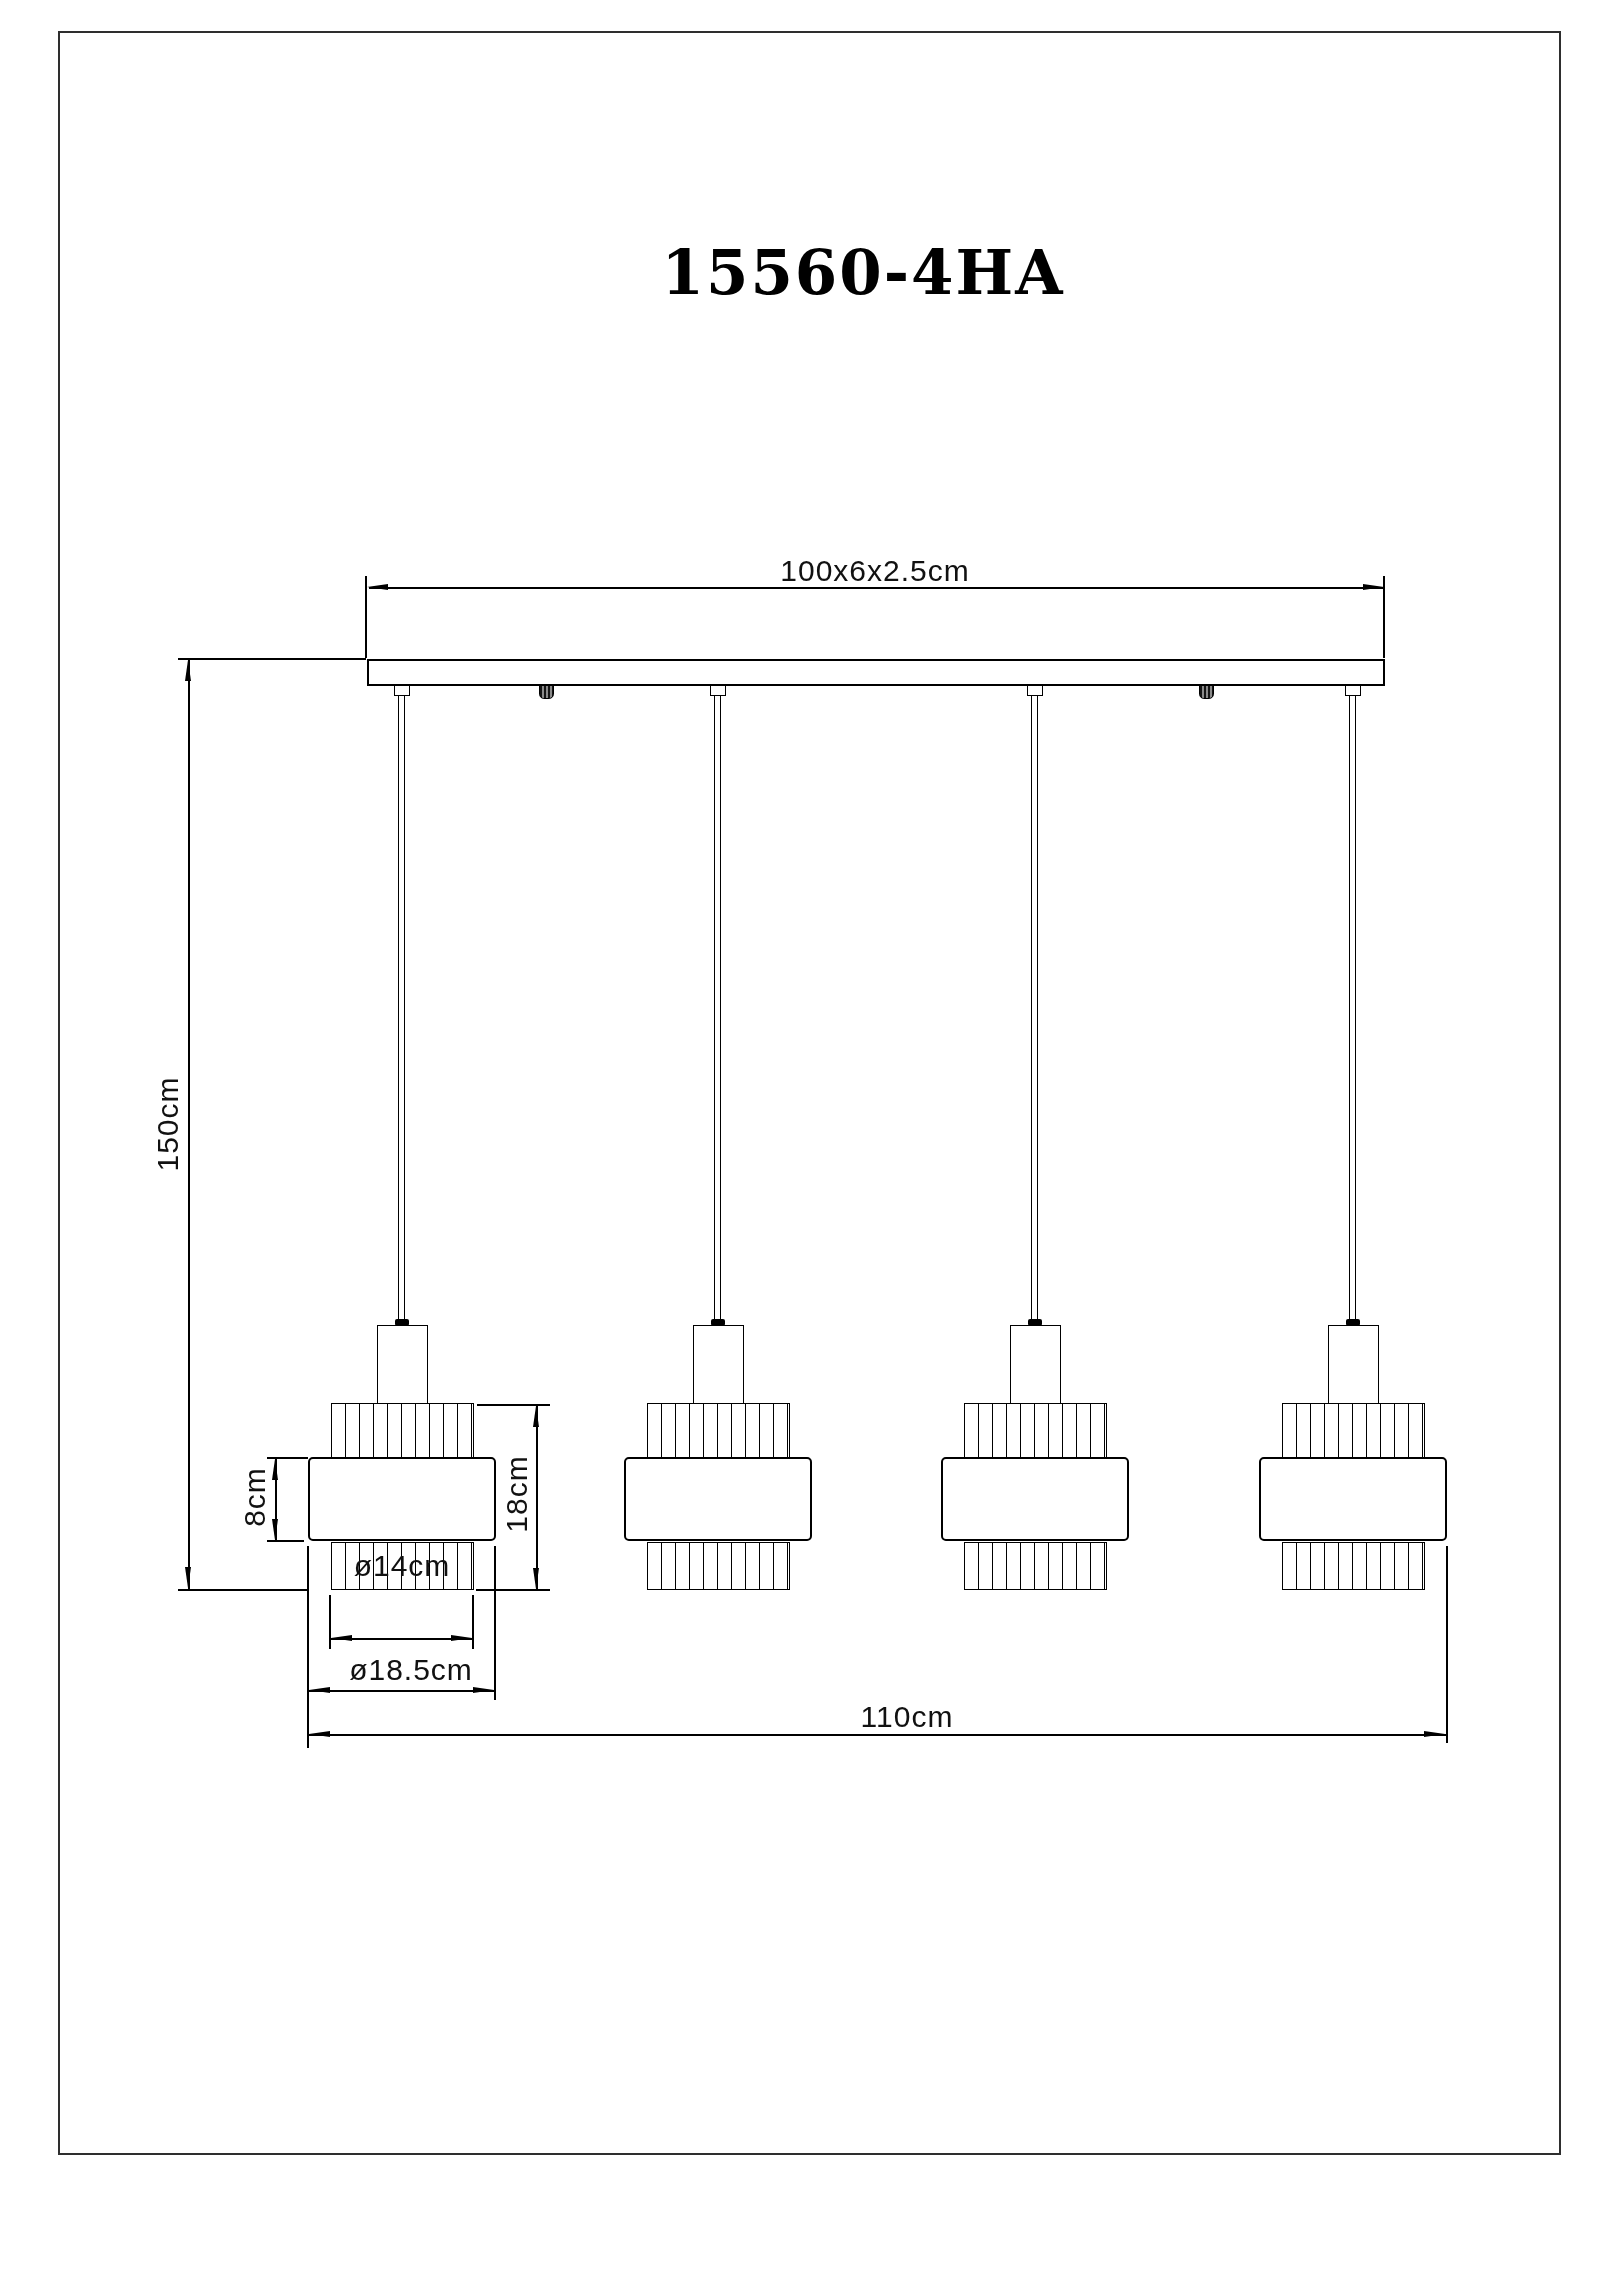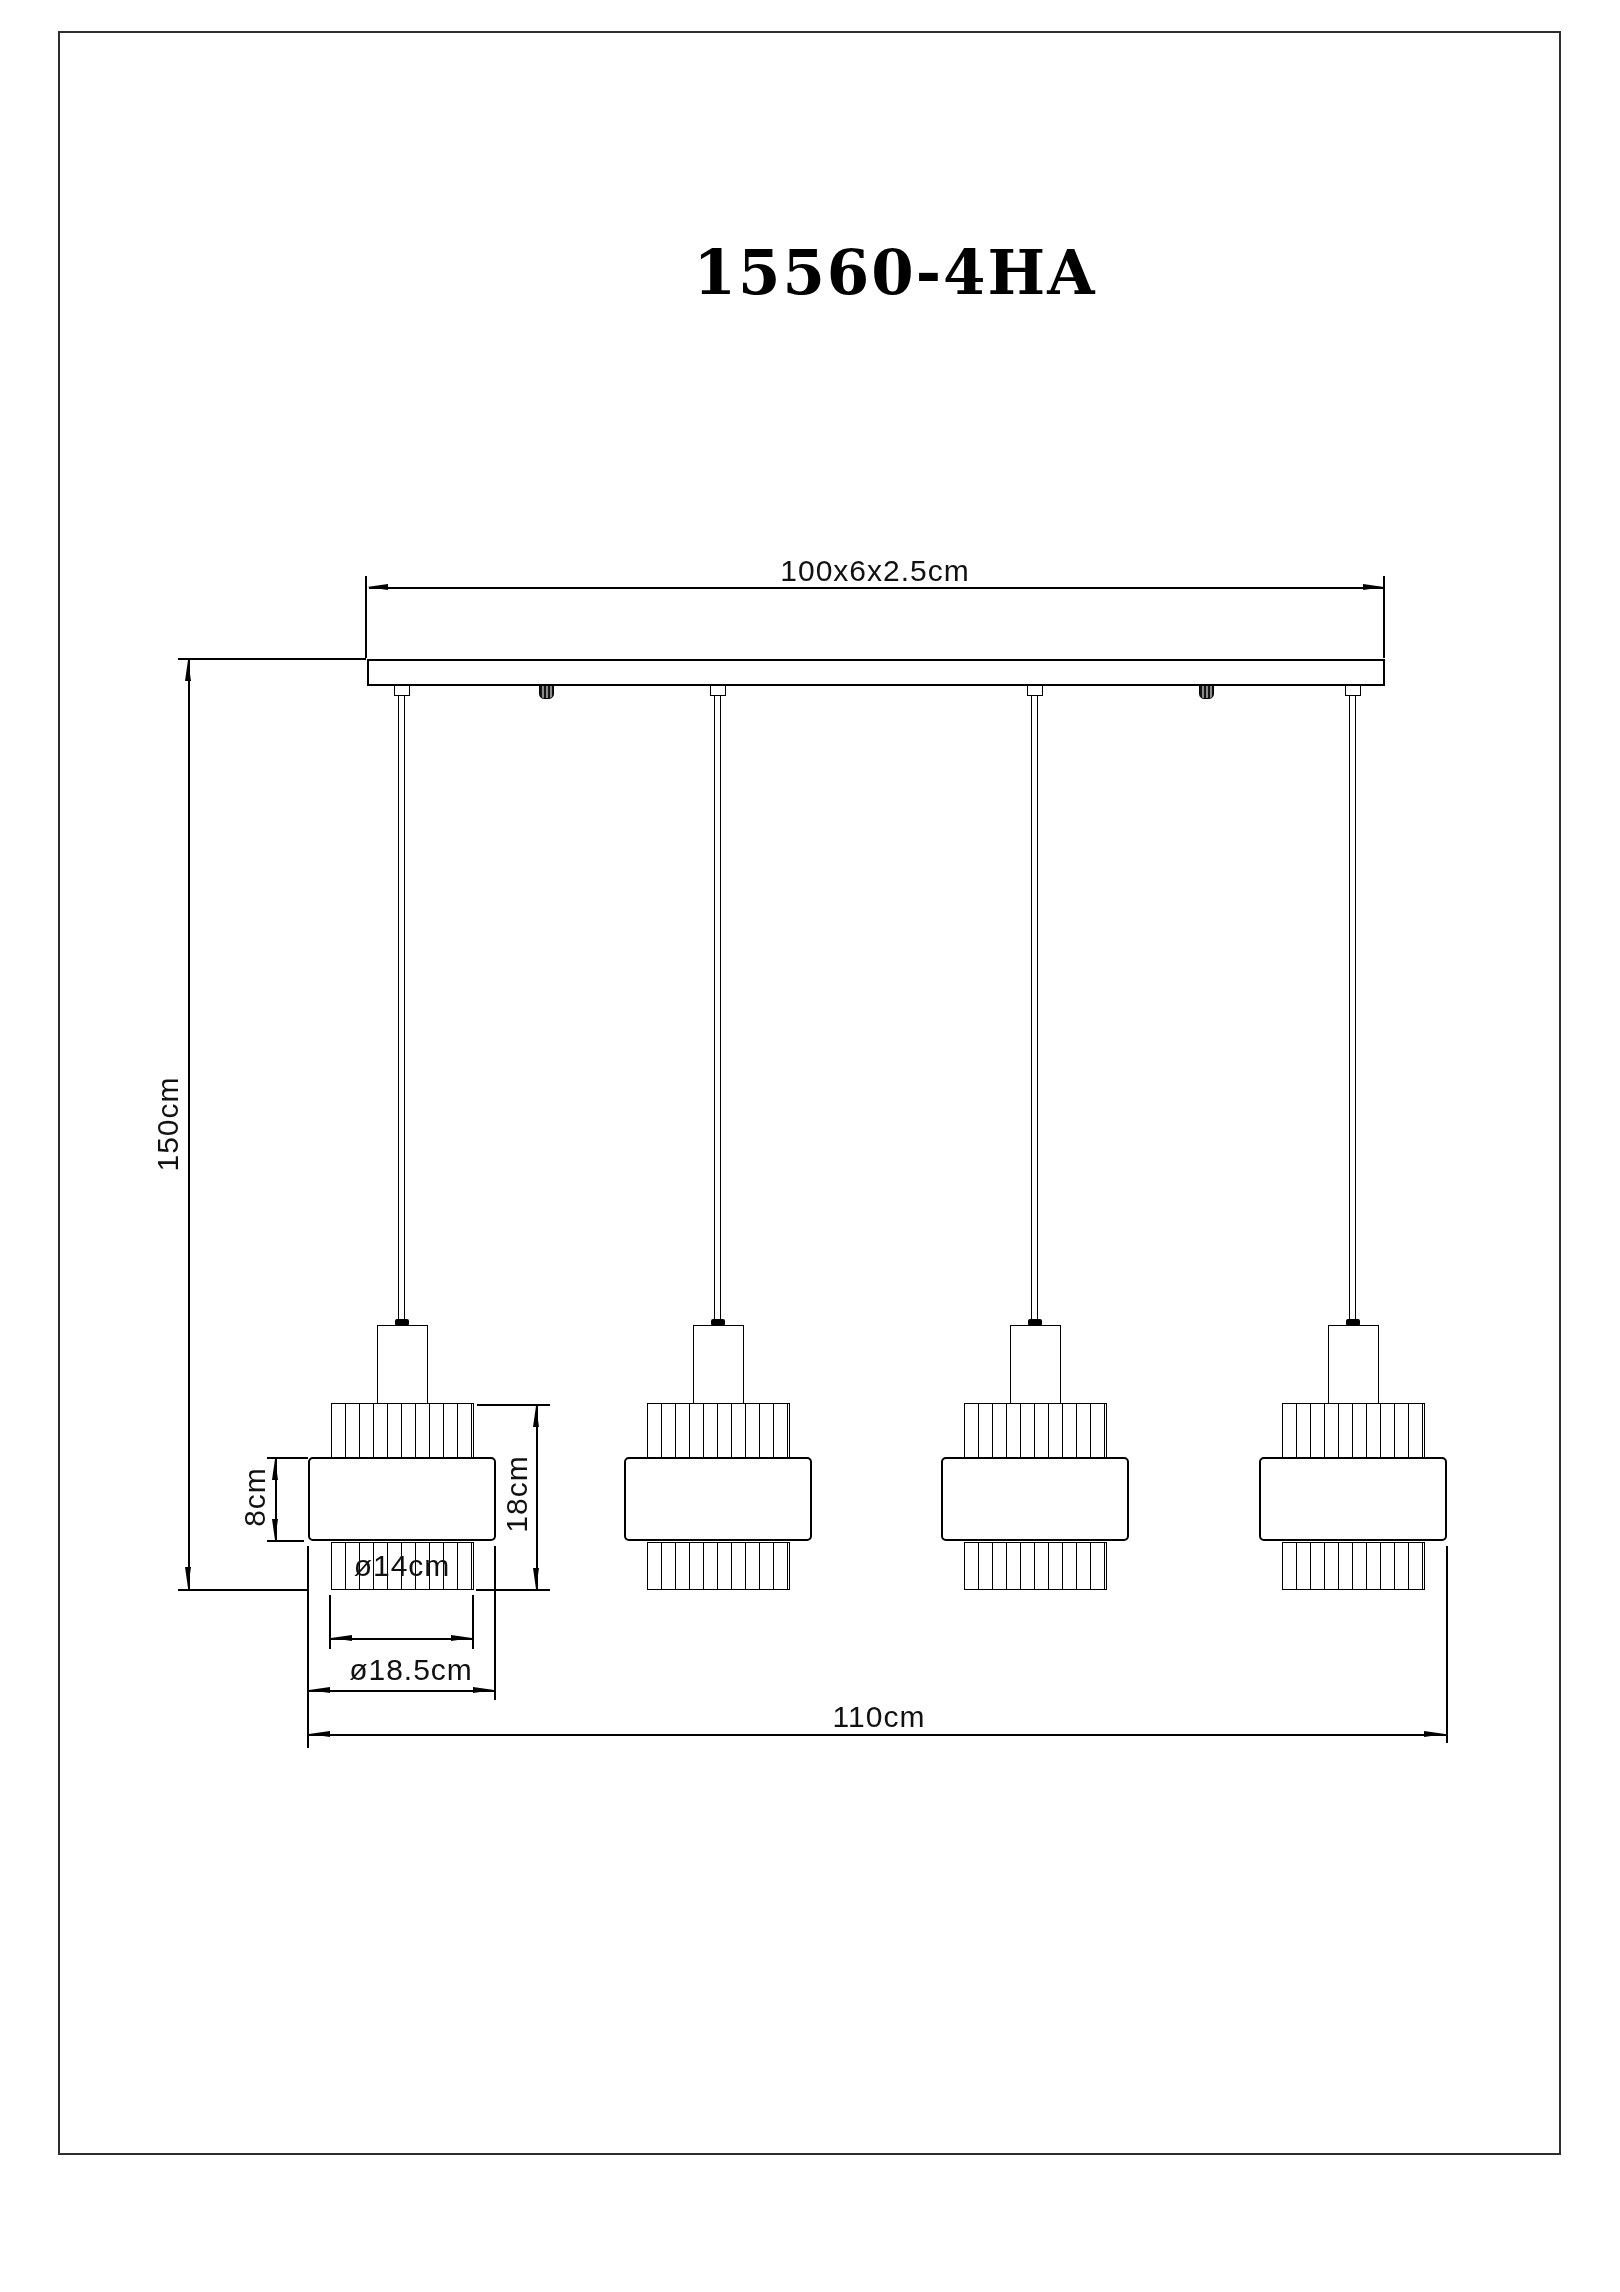--- a/index.html
+++ b/index.html
@@ -2,21 +2,21 @@
 <html><head>
 <meta charset="utf-8">
 <style>
   html,body{margin:0;padding:0;background:#ffffff;}
   .page{position:relative;width:1620px;height:2293px;background:#ffffff;overflow:hidden;
         font-family:"Liberation Sans",sans-serif;color:#1a1a1a;}
   .frame{position:absolute;left:58px;top:31px;width:1499px;height:2120px;
          border:2px solid #2e2e2e;}
   .title{position:absolute;left:863px;top:272px;transform:translate(-50%,-50%);
          font-family:"DejaVu Serif","Liberation Serif",serif;font-weight:bold;
-         font-size:61px;letter-spacing:2px;color:#000;white-space:nowrap;margin-left:32px;}
+         font-size:61px;letter-spacing:2px;color:#000;white-space:nowrap;}
   
   .h{position:absolute;height:1.5px;background:#000;}
   .v{position:absolute;width:1.5px;background:#000;}
   
   .arr{position:absolute;width:0;height:0;}
   .arr-l{border-top:3.9px solid transparent;border-bottom:3.9px solid transparent;border-right:21.6px solid #000;}
   .arr-r{border-top:3.9px solid transparent;border-bottom:3.9px solid transparent;border-left:21.6px solid #000;}
   .arr-u{border-left:3.9px solid transparent;border-right:3.9px solid transparent;border-bottom:21.6px solid #000;}
   .arr-d{border-left:3.9px solid transparent;border-right:3.9px solid transparent;border-top:21.6px solid #000;}
   
@@ -135,15 +135,15 @@
   <div class="h" style="left:309px;top:1690px;width:186px;"></div>
   <div class="arr arr-l" style="left:309px;top:1687px;"></div>
   <div class="arr arr-r" style="left:473px;top:1687px;"></div>
   <div class="dimlabel" style="left:402px;top:1670px;margin-left:9px;">ø18.5cm</div>
 
   <div class="v" style="left:307px;top:1546px;height:202px;"></div>
   <div class="v" style="left:1446px;top:1546px;height:197px;"></div>
   <div class="h" style="left:309px;top:1734px;width:1137px;"></div>
   <div class="arr arr-l" style="left:309px;top:1731px;"></div>
   <div class="arr arr-r" style="left:1424px;top:1731px;"></div>
-  <div class="dimlabel" style="left:879px;top:1717px;">110cm</div>
+  <div class="dimlabel" style="left:907px;top:1717px;">110cm</div>
 </div>
 
 
 </body></html>

